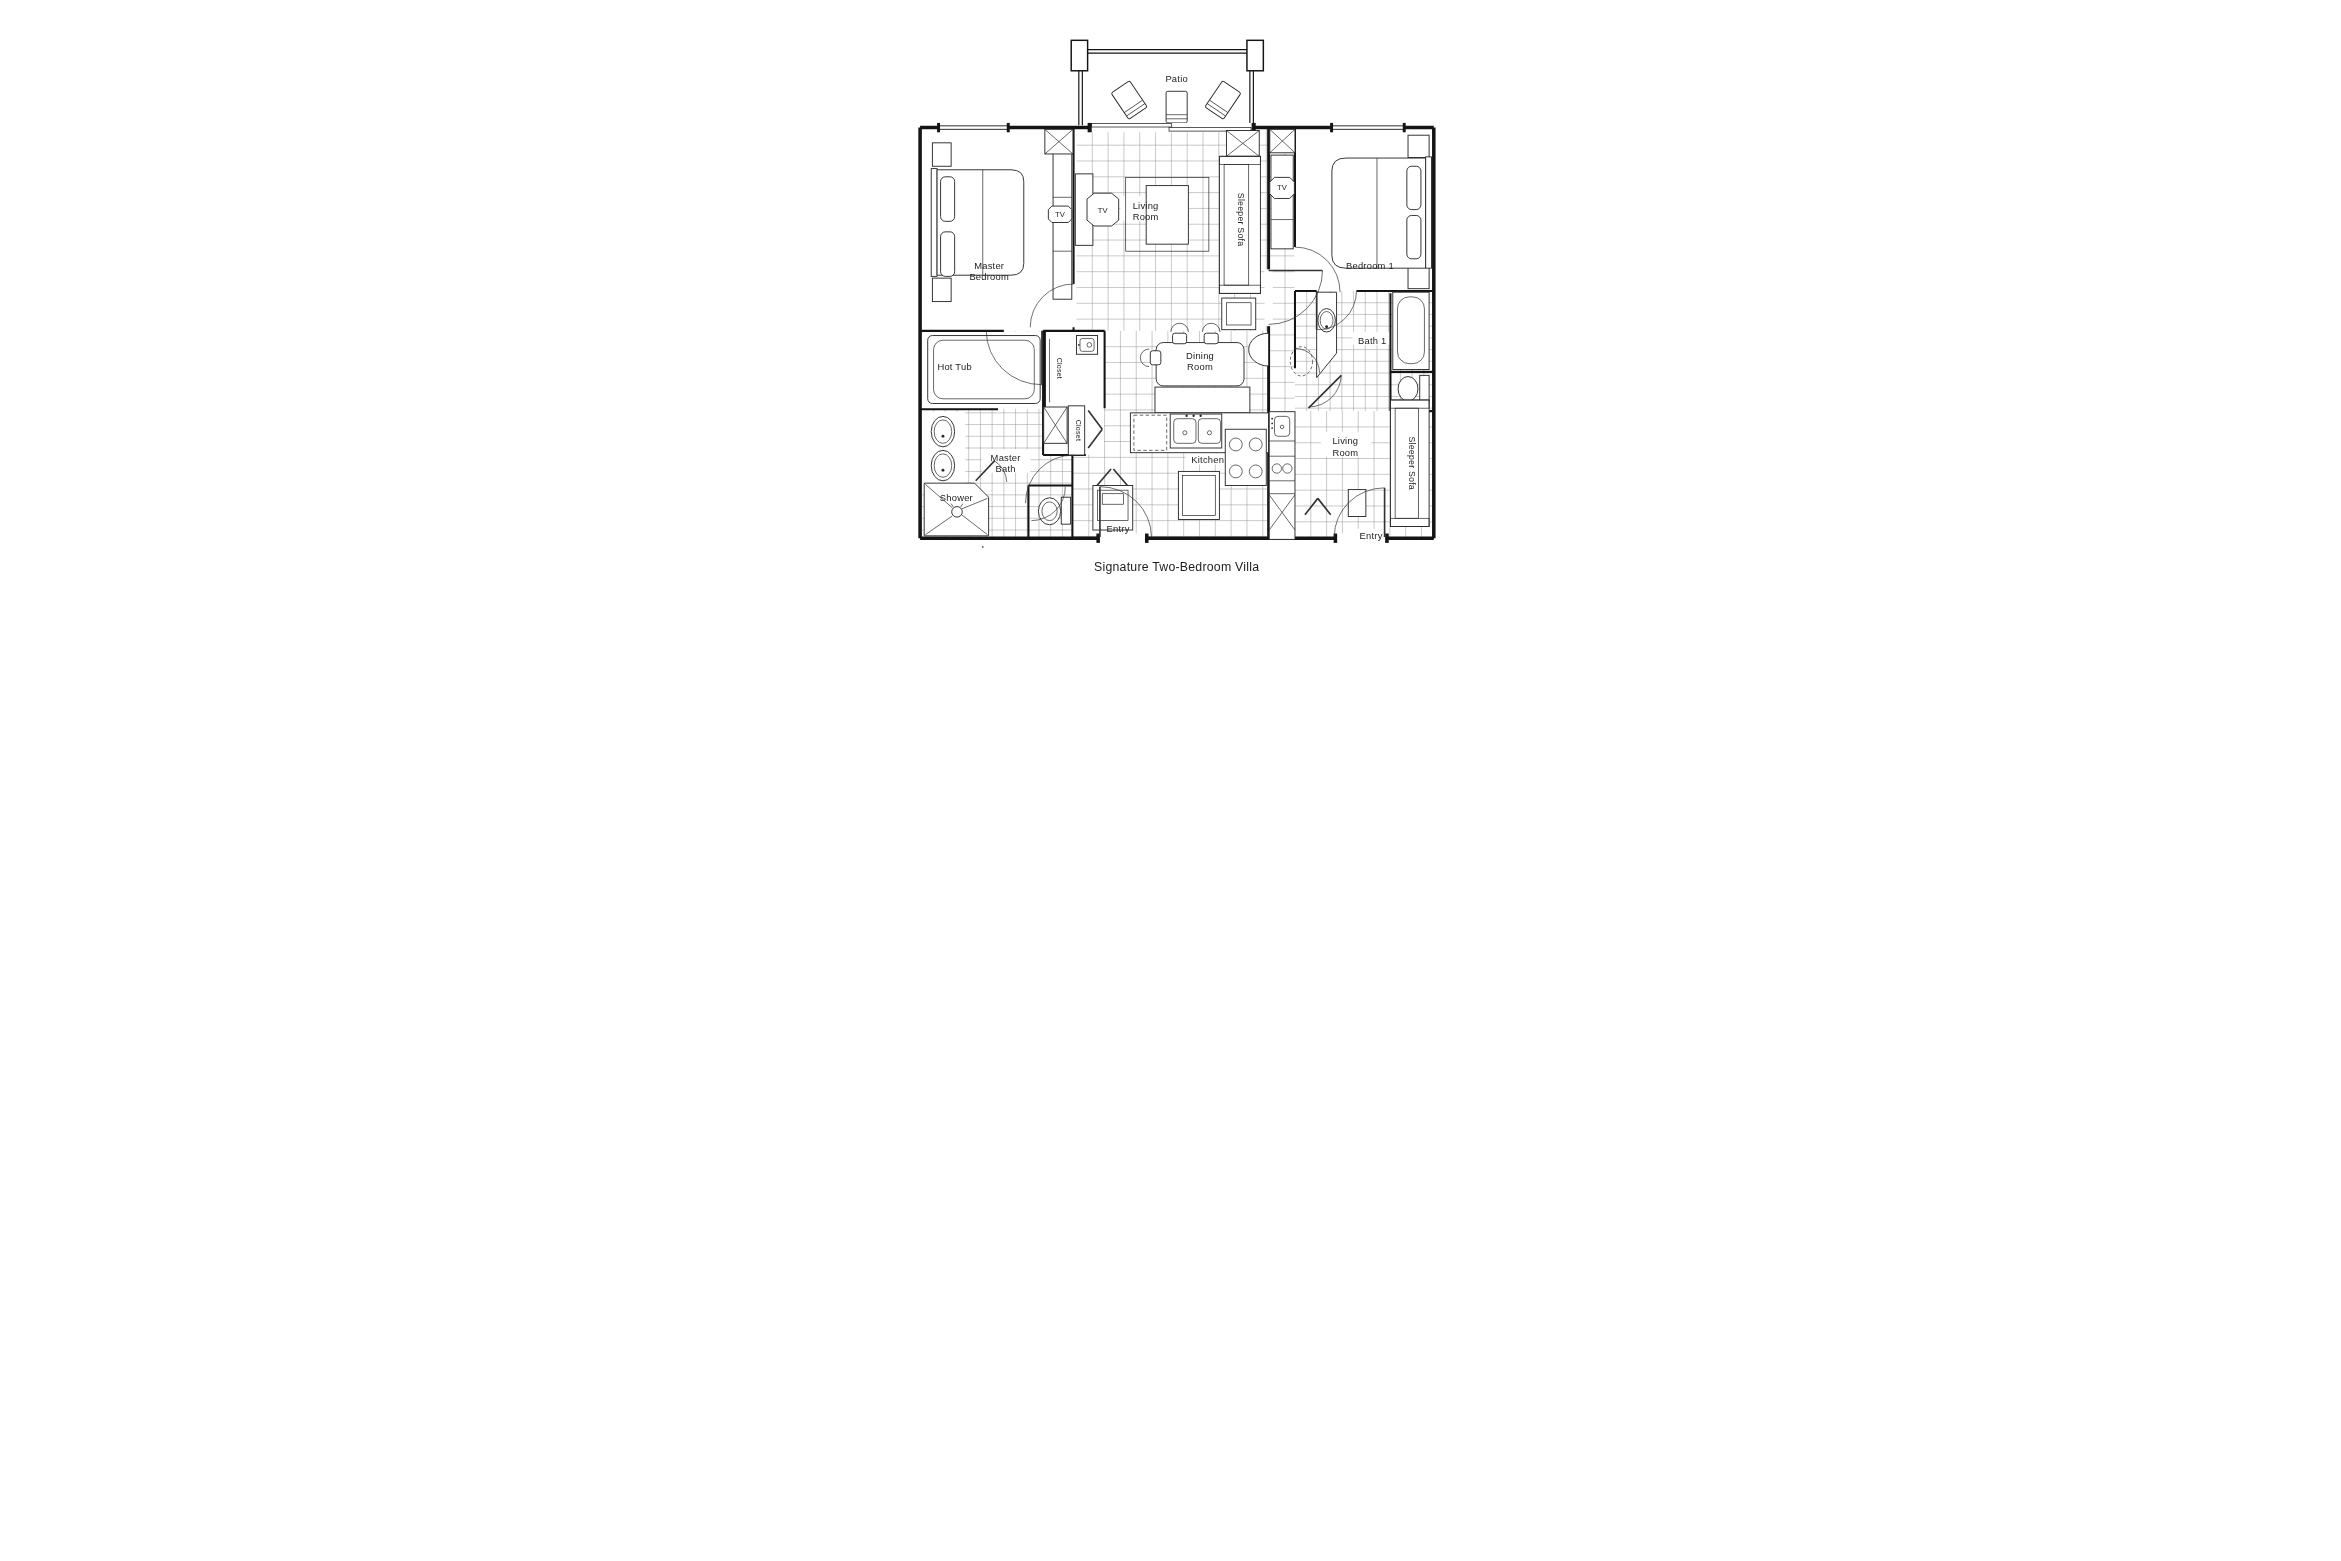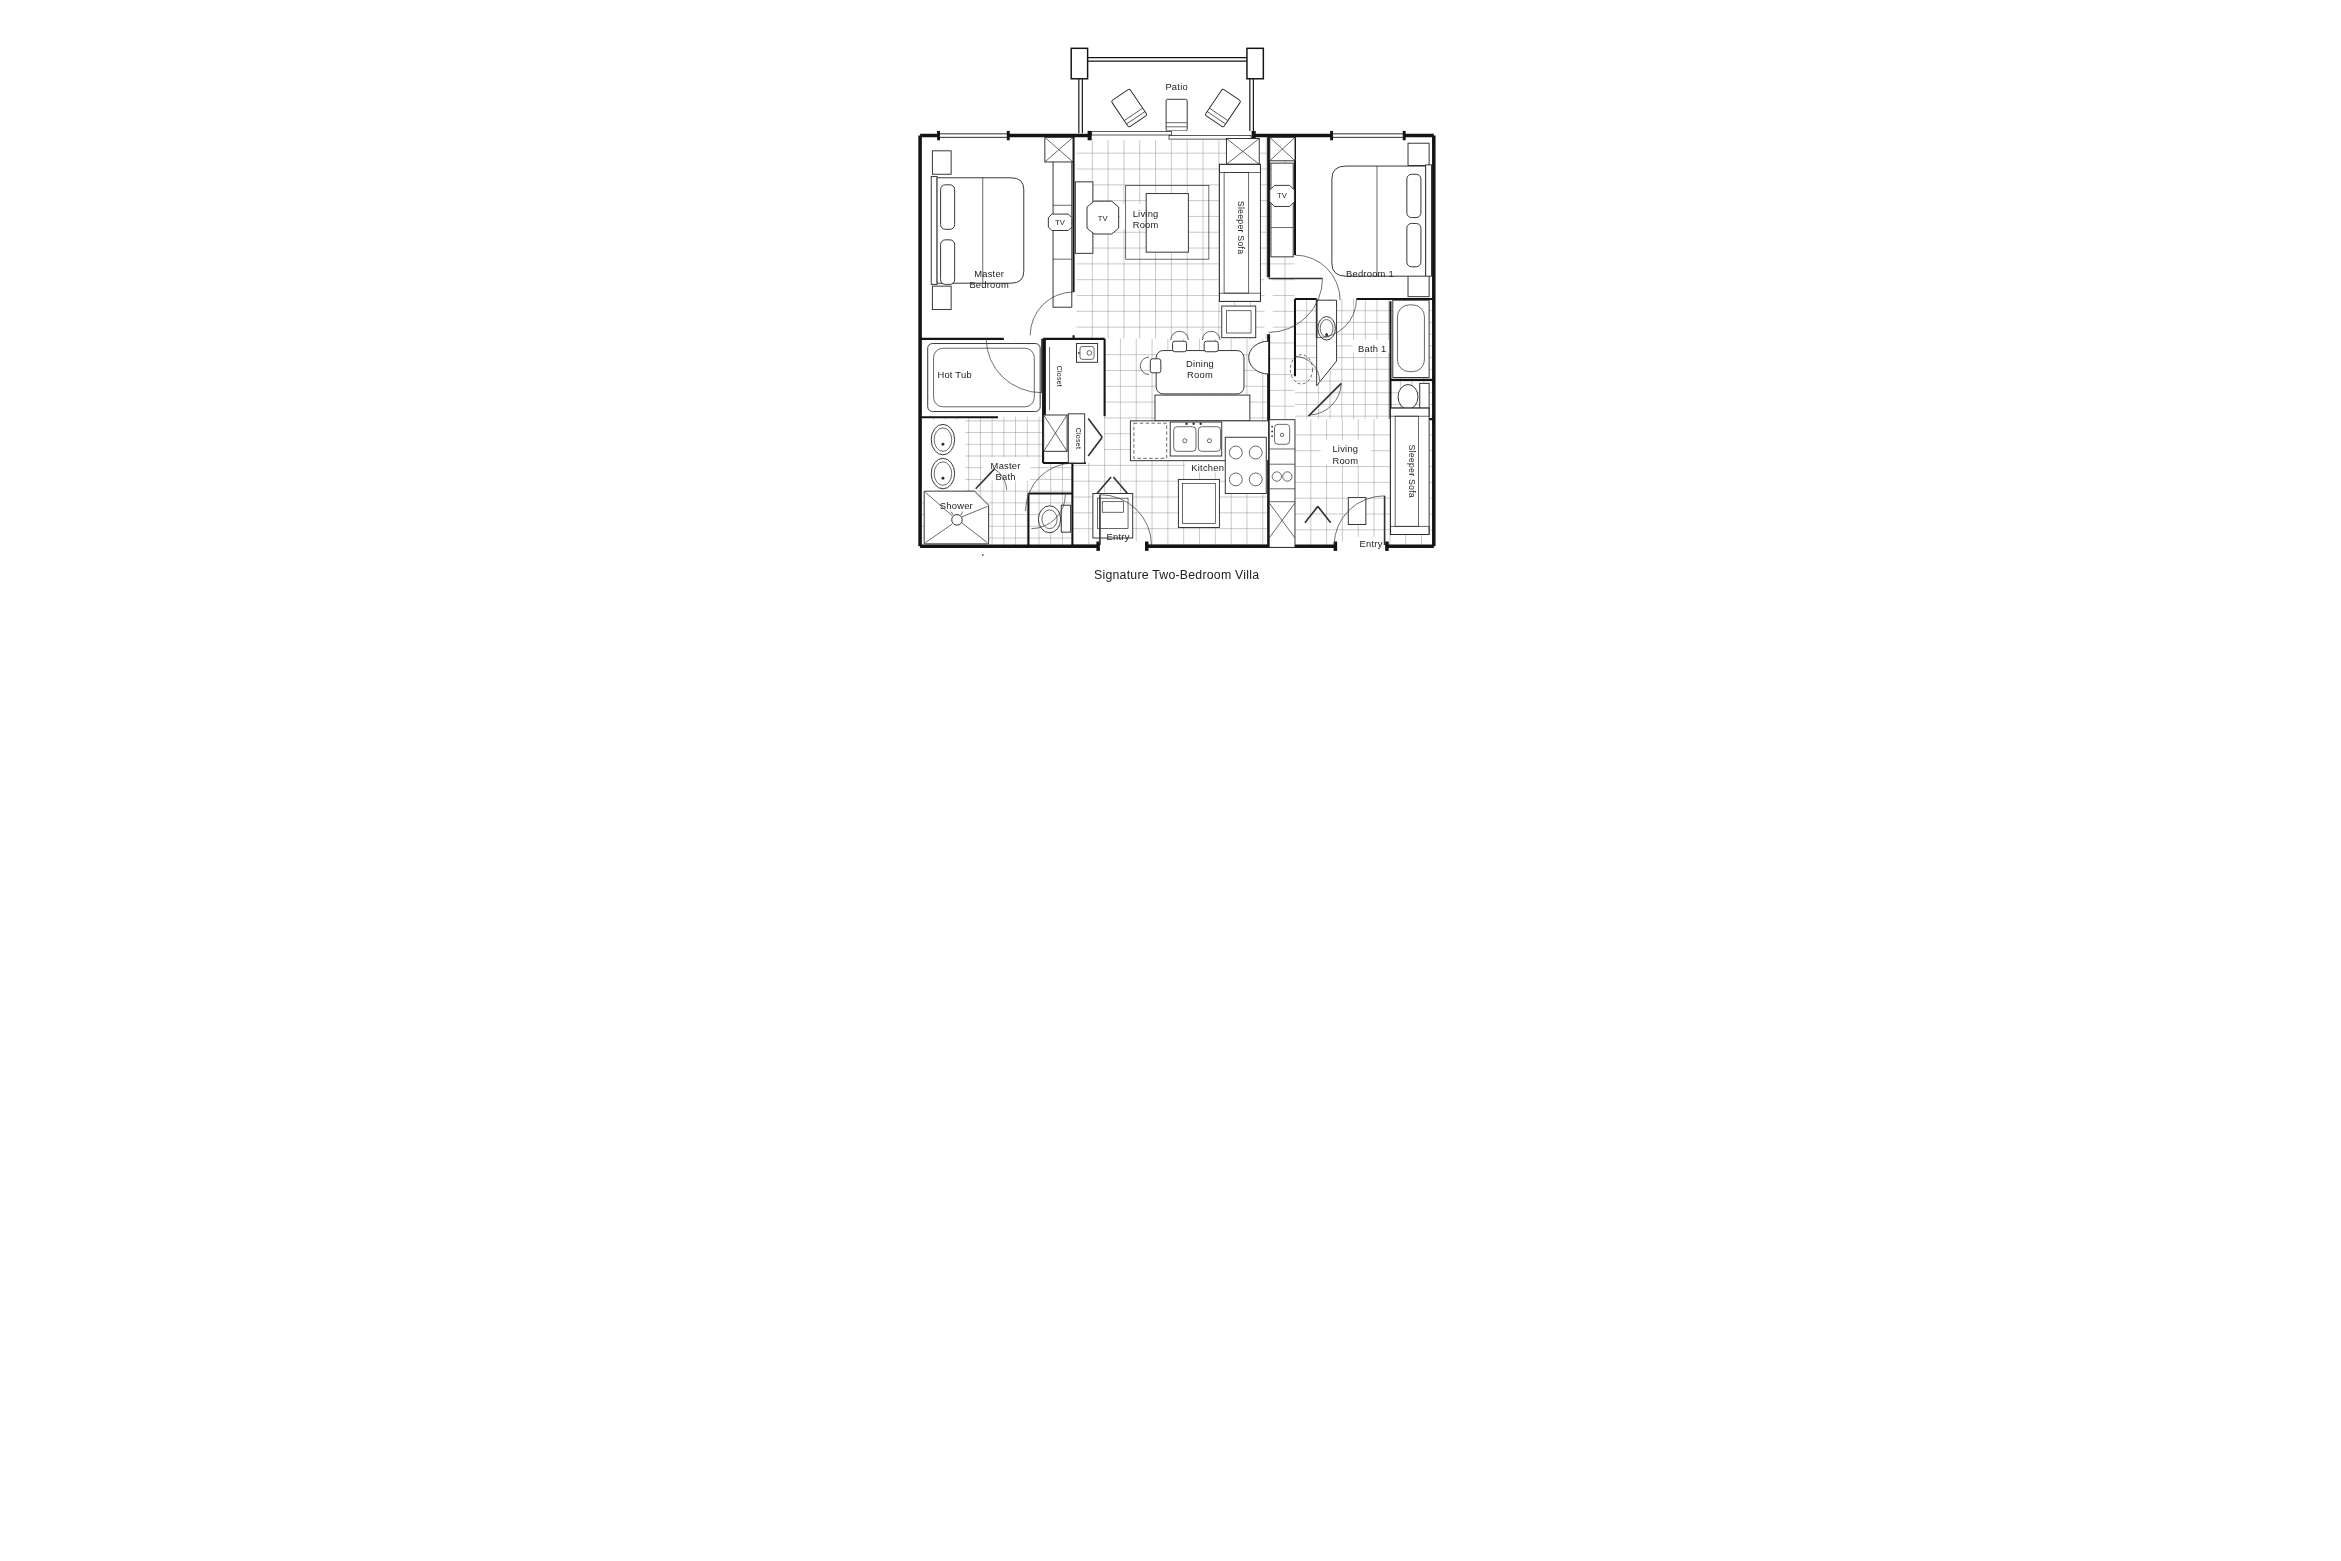--- a/index.html
+++ b/index.html
@@ -1,16 +1,16 @@
 <!DOCTYPE html>
 <html style="font-size:9.4px"><head>
 <meta charset="utf-8">
 <style>
   html,body{margin:0;padding:0;background:#ffffff;}
-  .page{width:100%;max-width:905px;margin:12px auto;}
+  .page{width:100%;max-width:905px;margin:4px auto;}
   svg{display:block;width:100%;height:auto;background:#ffffff;}
   text{font-family:"Liberation Sans","DejaVu Sans",sans-serif;fill:#222222;letter-spacing:.4px;}
   .room-label{font-size:16px;text-anchor:middle;}
   .small-label{font-size:12px;text-anchor:middle;}
   .tv-label{font-size:13px;text-anchor:middle;}
   .vert-label{font-size:15px;text-anchor:middle;}
   .caption{font-size:21px;text-anchor:middle;fill:#1c1c1c;}
   .wall{stroke:#141414;fill:none;}
   .fx{stroke:#2a2a2a;fill:#ffffff;stroke-width:1.6;}
   .fxl{stroke:#2a2a2a;fill:none;stroke-width:1.2;}

